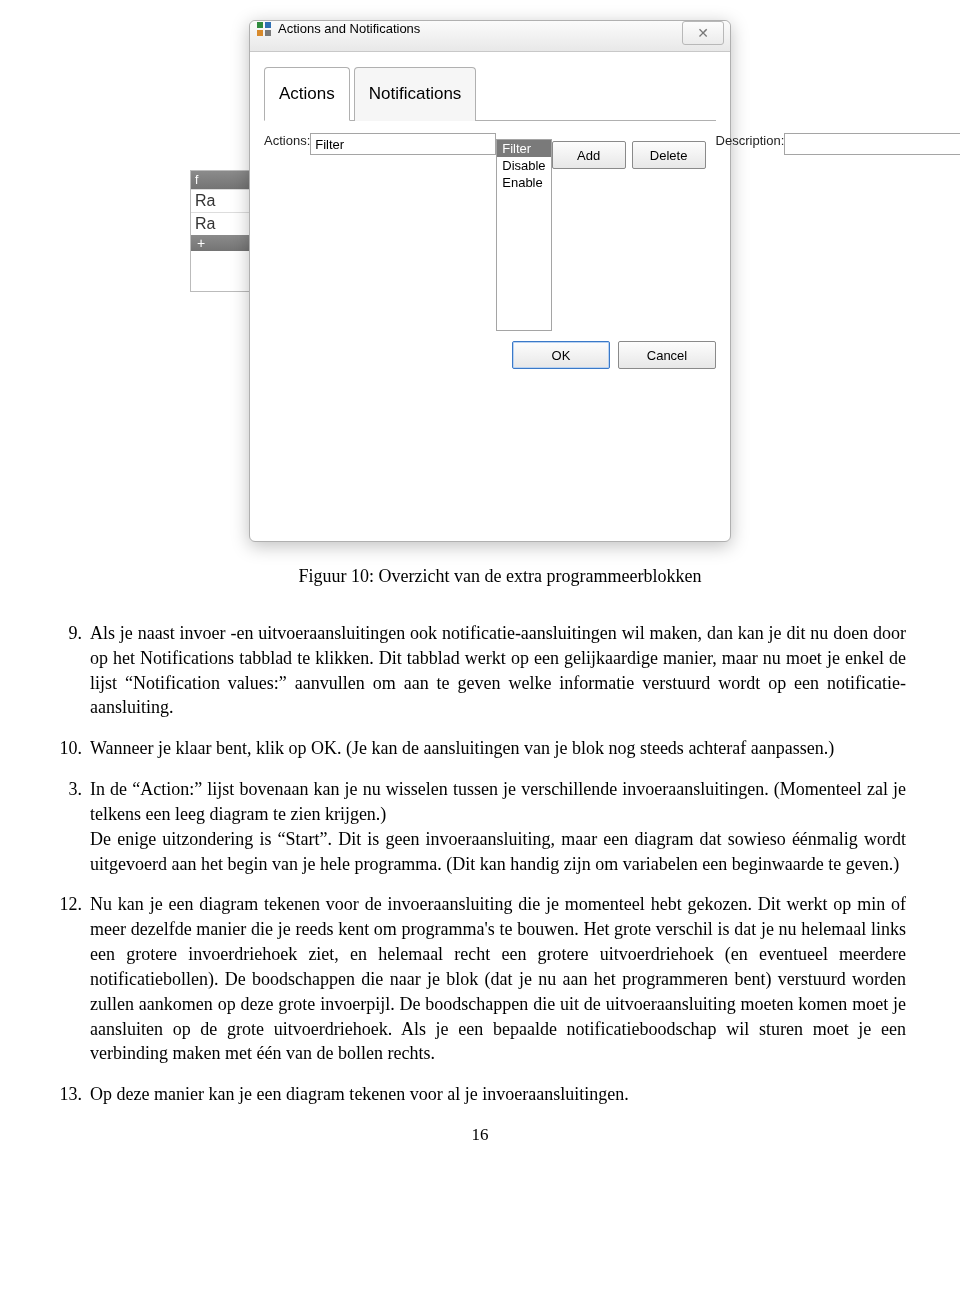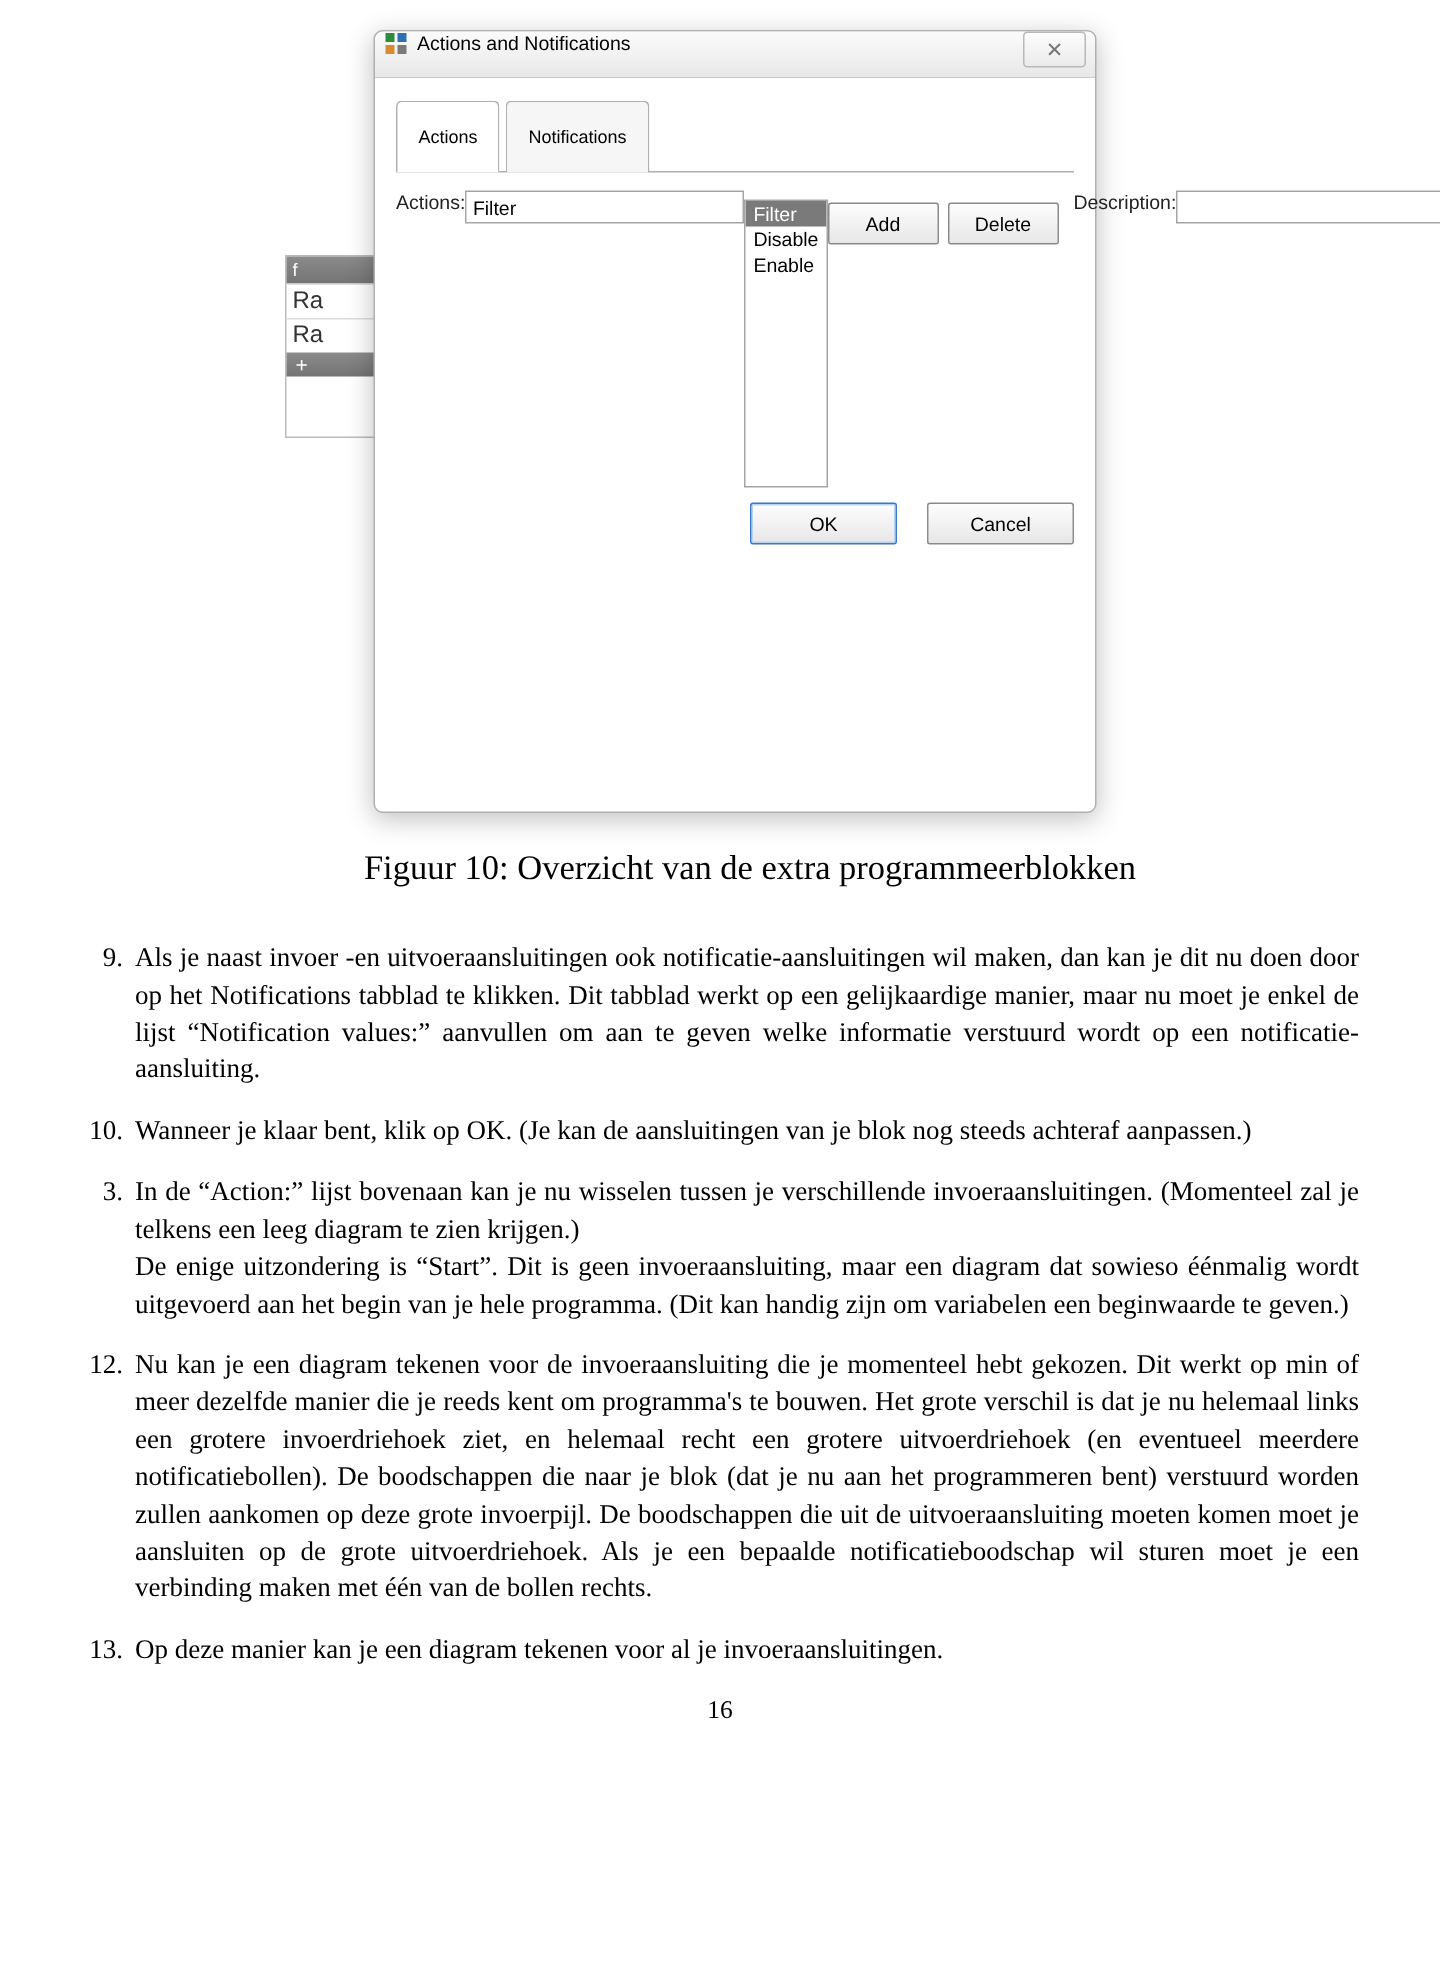--- a/index.html
+++ b/index.html
@@ -98,21 +98,21 @@
     position: relative;
   }
 
   .tabstrip {
     display: flex;
     border-bottom: 1px solid #b0b0b0;
     margin-bottom: 12px;
   }
   .tab {
     padding: 16px 14px;
-    font-size: 12px;
+    font-size: 17px;
     border: 1px solid #b0b0b0;
     border-bottom: none;
     border-top-left-radius: 4px;
     border-top-right-radius: 4px;
     margin-right: 4px;
     background: #f6f6f6;
     position: relative;
     top: 1px;
   }
   .tab.active {
@@ -191,31 +191,31 @@
     align-items: center;
     justify-content: center;
     min-width: 48px;
   }
 
   .dialog-footer {
     position: absolute;
     right: 14px;
     bottom: 12px;
     display: flex;
-    gap: 20px;
+    gap: 8px;
     margin-left: 11px;
   }
   .dialog-footer .xpbtn { min-width: 72px; }
   .dialog-footer .xpbtn.ok { border-color: #3a79c8; box-shadow: 0 0 0 1px #b9d2f1 inset; }
 
   
   .caption {
     text-align: center;
     font-family: Georgia, "Times New Roman", serif;
-    font-size: 23px;
+    font-size: 18px;
     margin: 24px 0 34px 0;
     padding-left: 40px;
   }
 
   
   .doc {
     font-family: Georgia, "Times New Roman", serif;
     font-size: 18px;
     line-height: 1.38;
     padding: 0 54px;

